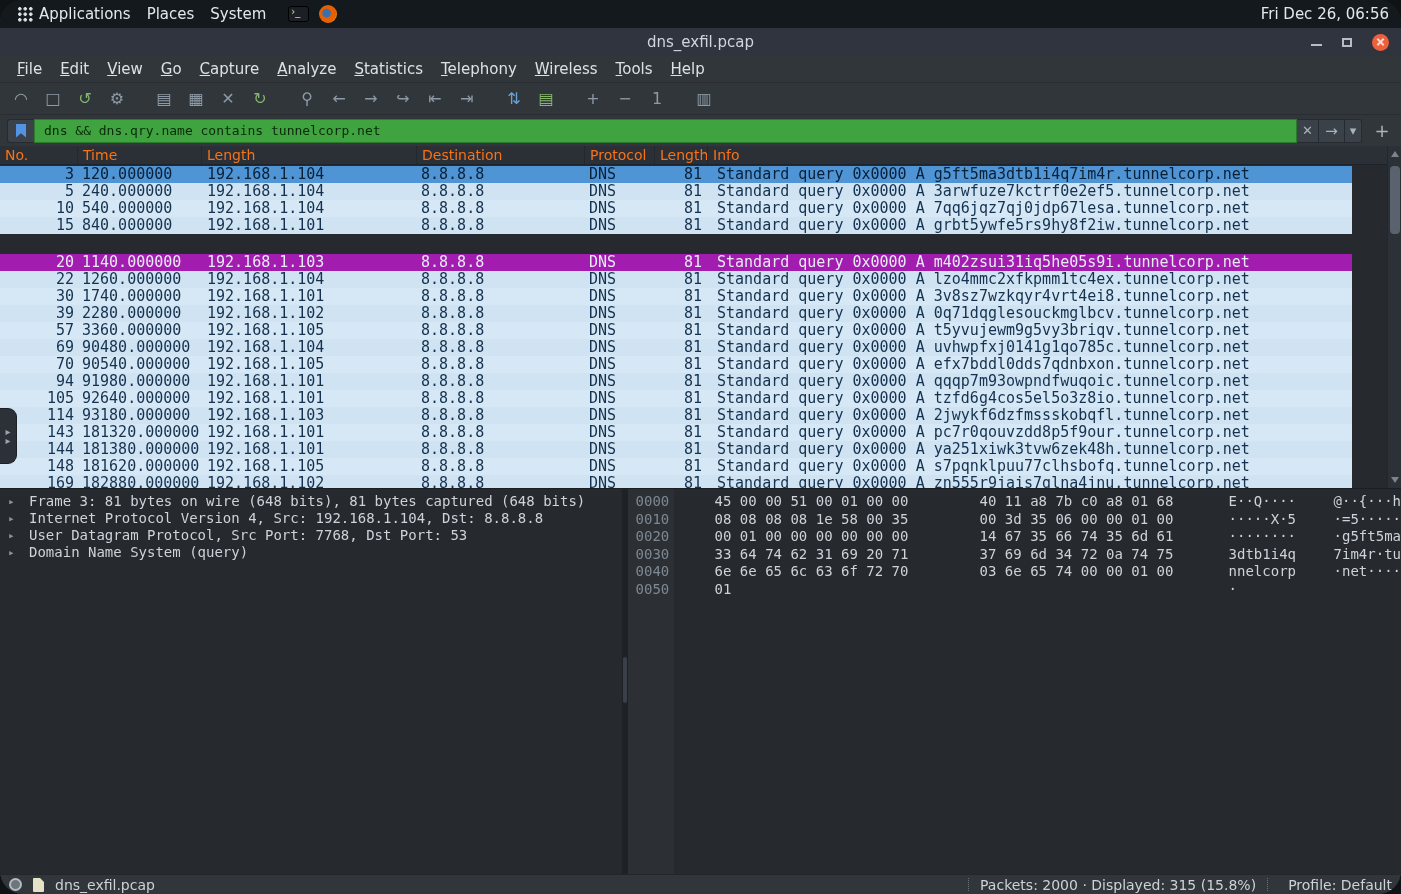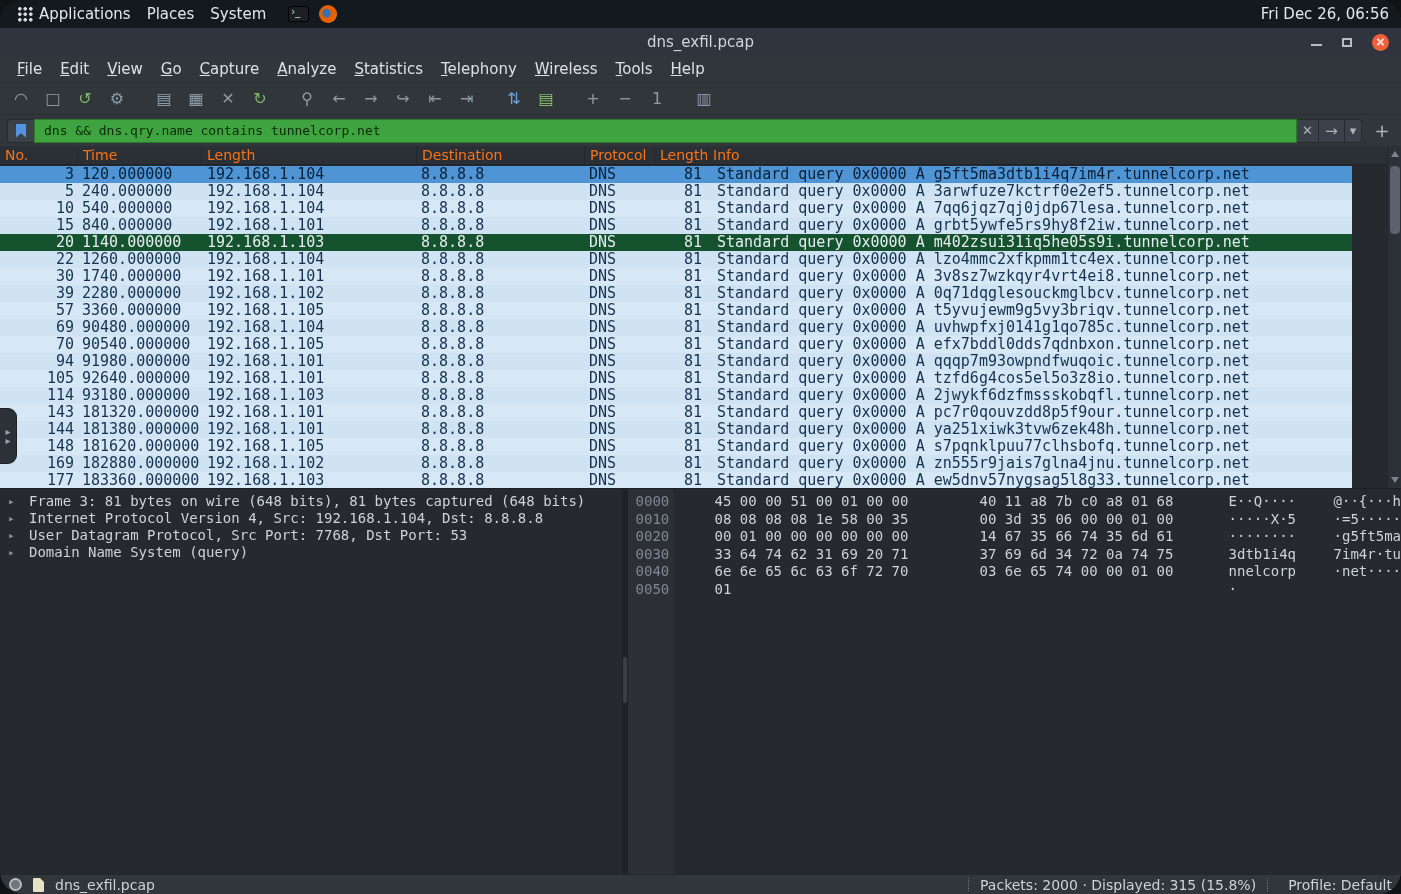--- a/index.html
+++ b/index.html
@@ -70,21 +70,21 @@
     border-bottom:1px solid #1f232a;display:flex;font-size:14px;color:#f97316;}
   .ph-cell{display:flex;align-items:center;padding:0 5px;border-right:1px solid #23272e;white-space:nowrap;overflow:hidden;}
   .w-no{width:78px;} .w-time{width:124px;} .w-src{width:215px;} .w-dst{width:168px;}
   .w-proto{width:70px;} .w-len{width:53px;} .w-info{flex:1;border-right:none;}
 
   .packet-rows{position:absolute;left:0;top:166px;width:1401px;height:322px;background:#26292d;overflow:hidden;}
   .p-row{height:17px;width:1352px;display:flex;background:#d6e7f5;color:#14324f;
     font-family:"DejaVu Sans Mono","Liberation Mono",monospace;font-size:15px;line-height:17px;white-space:nowrap;}
   .p-row:nth-child(even){background:#d0e3f2;}
   .p-row.state-selected{background:#4f94d4;color:#092036;}
-  .p-row.state-marked{background:#14532d;color:#e5ebf1;}
+  .p-row.state-marked{background:#a21caf;color:#e5ebf1;margin-top:20px;}
   .p-row span{overflow:hidden;}
   .c-no{width:78px;text-align:right;padding-right:4px;}
   .c-time{width:124px;padding-left:4px;}
   .c-src{width:215px;padding-left:5px;}
   .c-dst{width:168px;padding-left:4px;}
   .c-proto{width:70px;padding-left:4px;}
   .c-len{width:53px;text-align:right;padding-right:6px;}
   .c-info{flex:1;padding-left:9px;}
 
   

